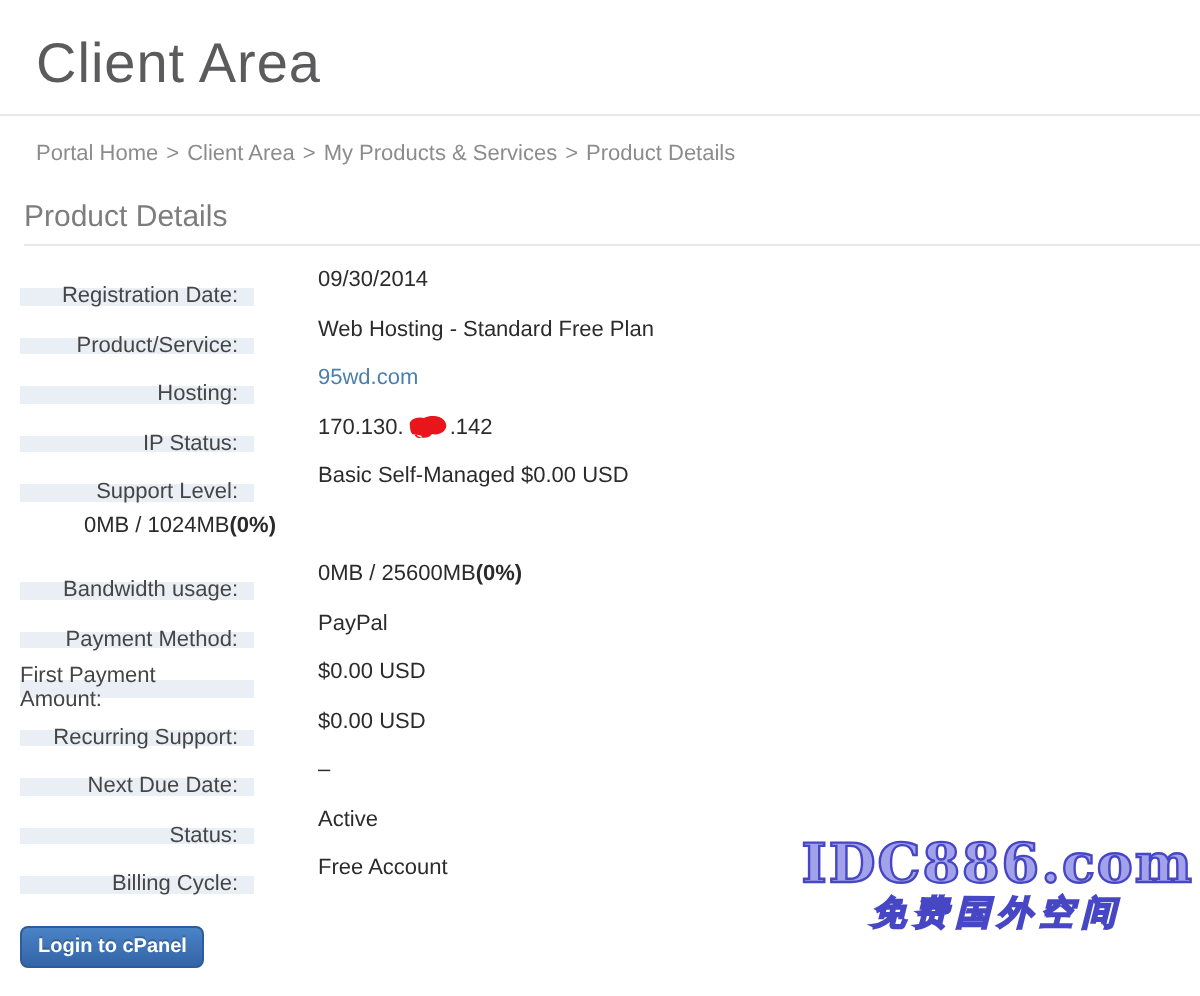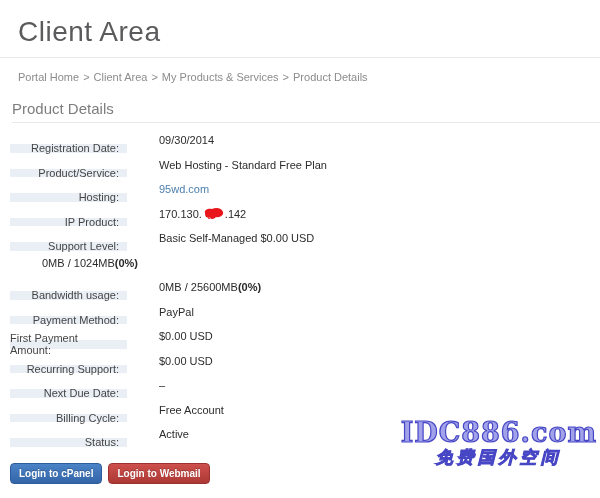--- a/index.html
+++ b/index.html
@@ -69,21 +69,21 @@
     display:flex;
     align-items:center;
     padding-left:32px;
   }
   .vp-bold { font-weight:bold; }
   .vp-link { color:#4b7fae; text-decoration:none; cursor:pointer; }
   .redacted { display:inline-flex; align-items:center; margin:0 1px; }
   .btn-row {
     margin:16px 0 16px 10px;
     display:flex;
-    gap:6px;
+    gap:22px;
     align-items:center;
   }
   .btn {
     display:inline-block;
     font-size:10px;
     font-weight:bold;
     color:#ffffff;
     padding:4px 8px;
     border-radius:4px;
     cursor:pointer;
@@ -155,21 +155,21 @@
         <span>Web Hosting - Standard Free Plan</span>
       </div>
     </div>
     <div class="prow">
       <div class="prow-label">Hosting:</div>
       <div class="prow-value">
         <a class="vp-link">95wd.com</a>
       </div>
     </div>
     <div class="prow">
-      <div class="prow-label">IP Product:</div>
+      <div class="prow-label">IP Status:</div>
       <div class="prow-value">
         <span>170.130.</span>
         <span class="redacted">
           <svg width="21" height="13" viewBox="0 0 21 13">
             <path d="M2,6 C1,3 5,1 9,2 C13,0 19,1 20,5 C21,8 17,11 13,10 C11,13 6,12 5,10 C3,11 2,9 2,6 Z M4,10 C5,12 7,13 8,11 Z" fill="#e8151b"></path>
           </svg>
         </span>
         <span>.142</span>
       </div>
     </div>
@@ -210,36 +210,35 @@
         <span>$0.00 USD</span>
       </div>
     </div>
     <div class="prow">
       <div class="prow-label">Next Due Date:</div>
       <div class="prow-value">
         <span>–</span>
       </div>
     </div>
     <div class="prow">
+      <div class="prow-label">Status:</div>
+      <div class="prow-value">
+        <span>Active</span>
+      </div>
+    </div>
+    <div class="prow">
       <div class="prow-label">Billing Cycle:</div>
       <div class="prow-value">
         <span>Free Account</span>
-      </div>
-    </div>
-    <div class="prow">
-      <div class="prow-label">Status:</div>
-      <div class="prow-value">
-        <span>Active</span>
       </div>
     </div>
   </div>
 
 <div class="btn-row">
     <a class="btn btn-blue">Login to cPanel</a>
-    <a class="btn btn-red">Login to Webmail</a>
   </div>
 
 <div class="login-details-title">Login Details</div>
 
 <div class="watermark">
   <div class="wm-line1">IDC886.com</div>
   <div class="wm-line2">免费国外空间</div>
 </div>
 
 </body></html>

